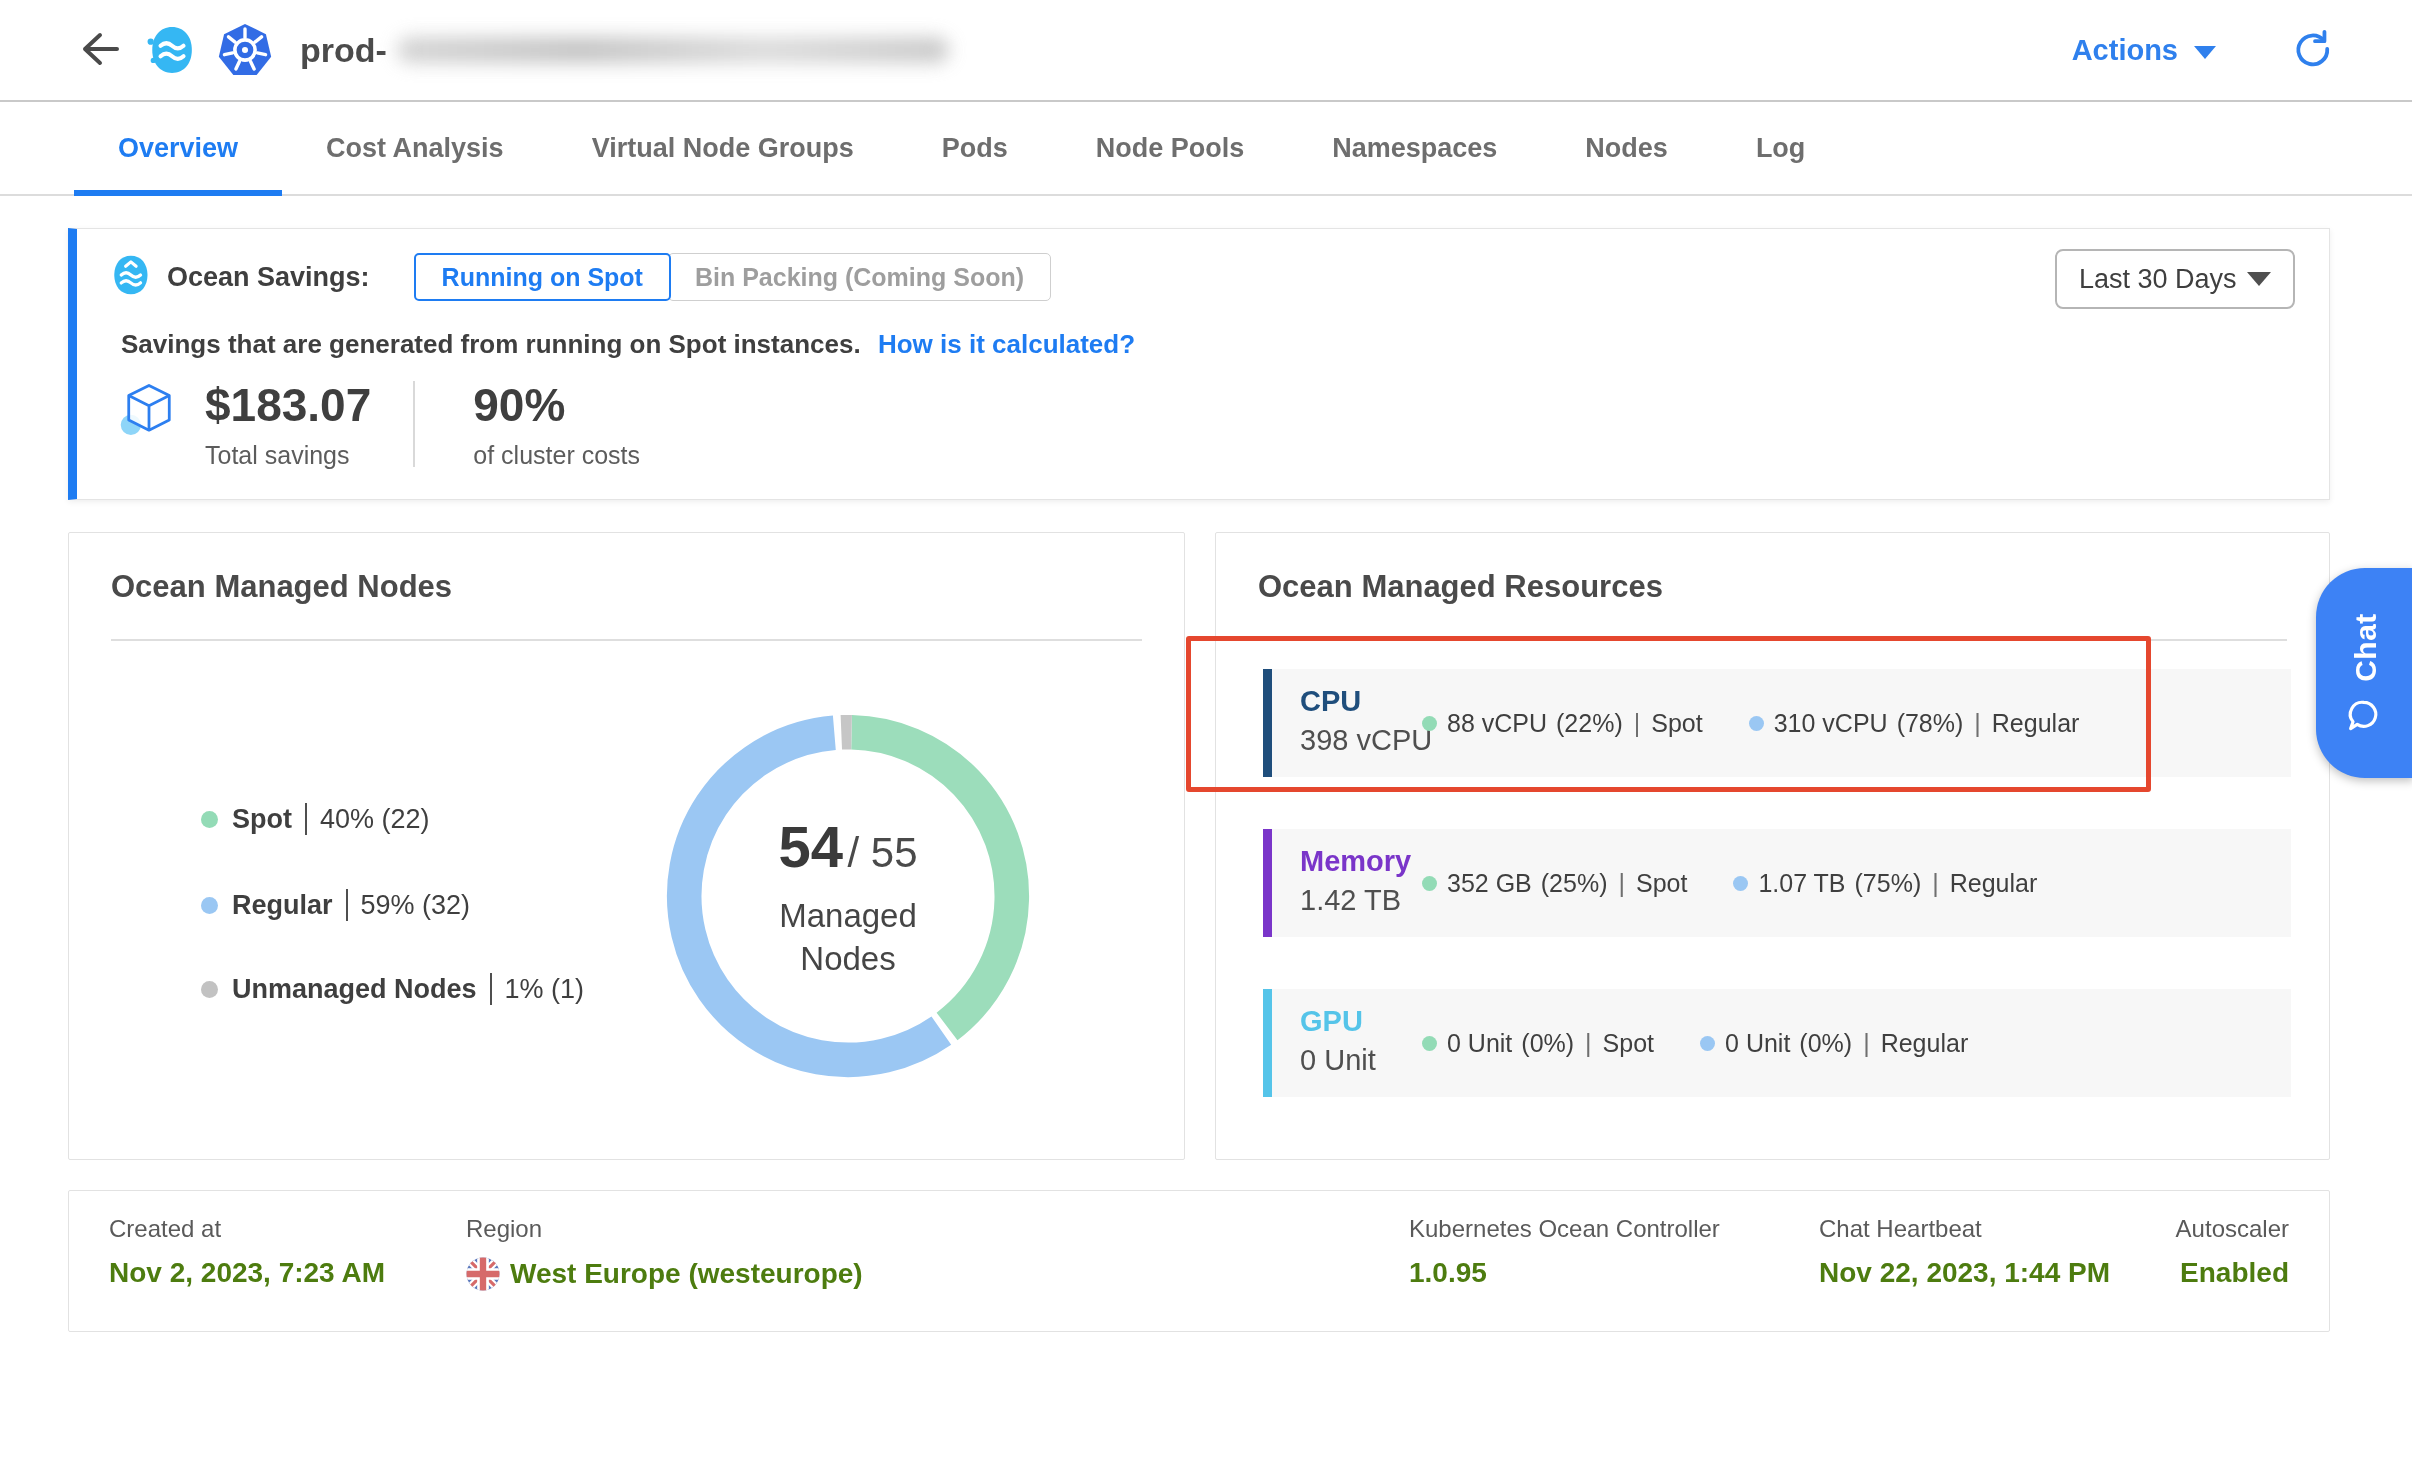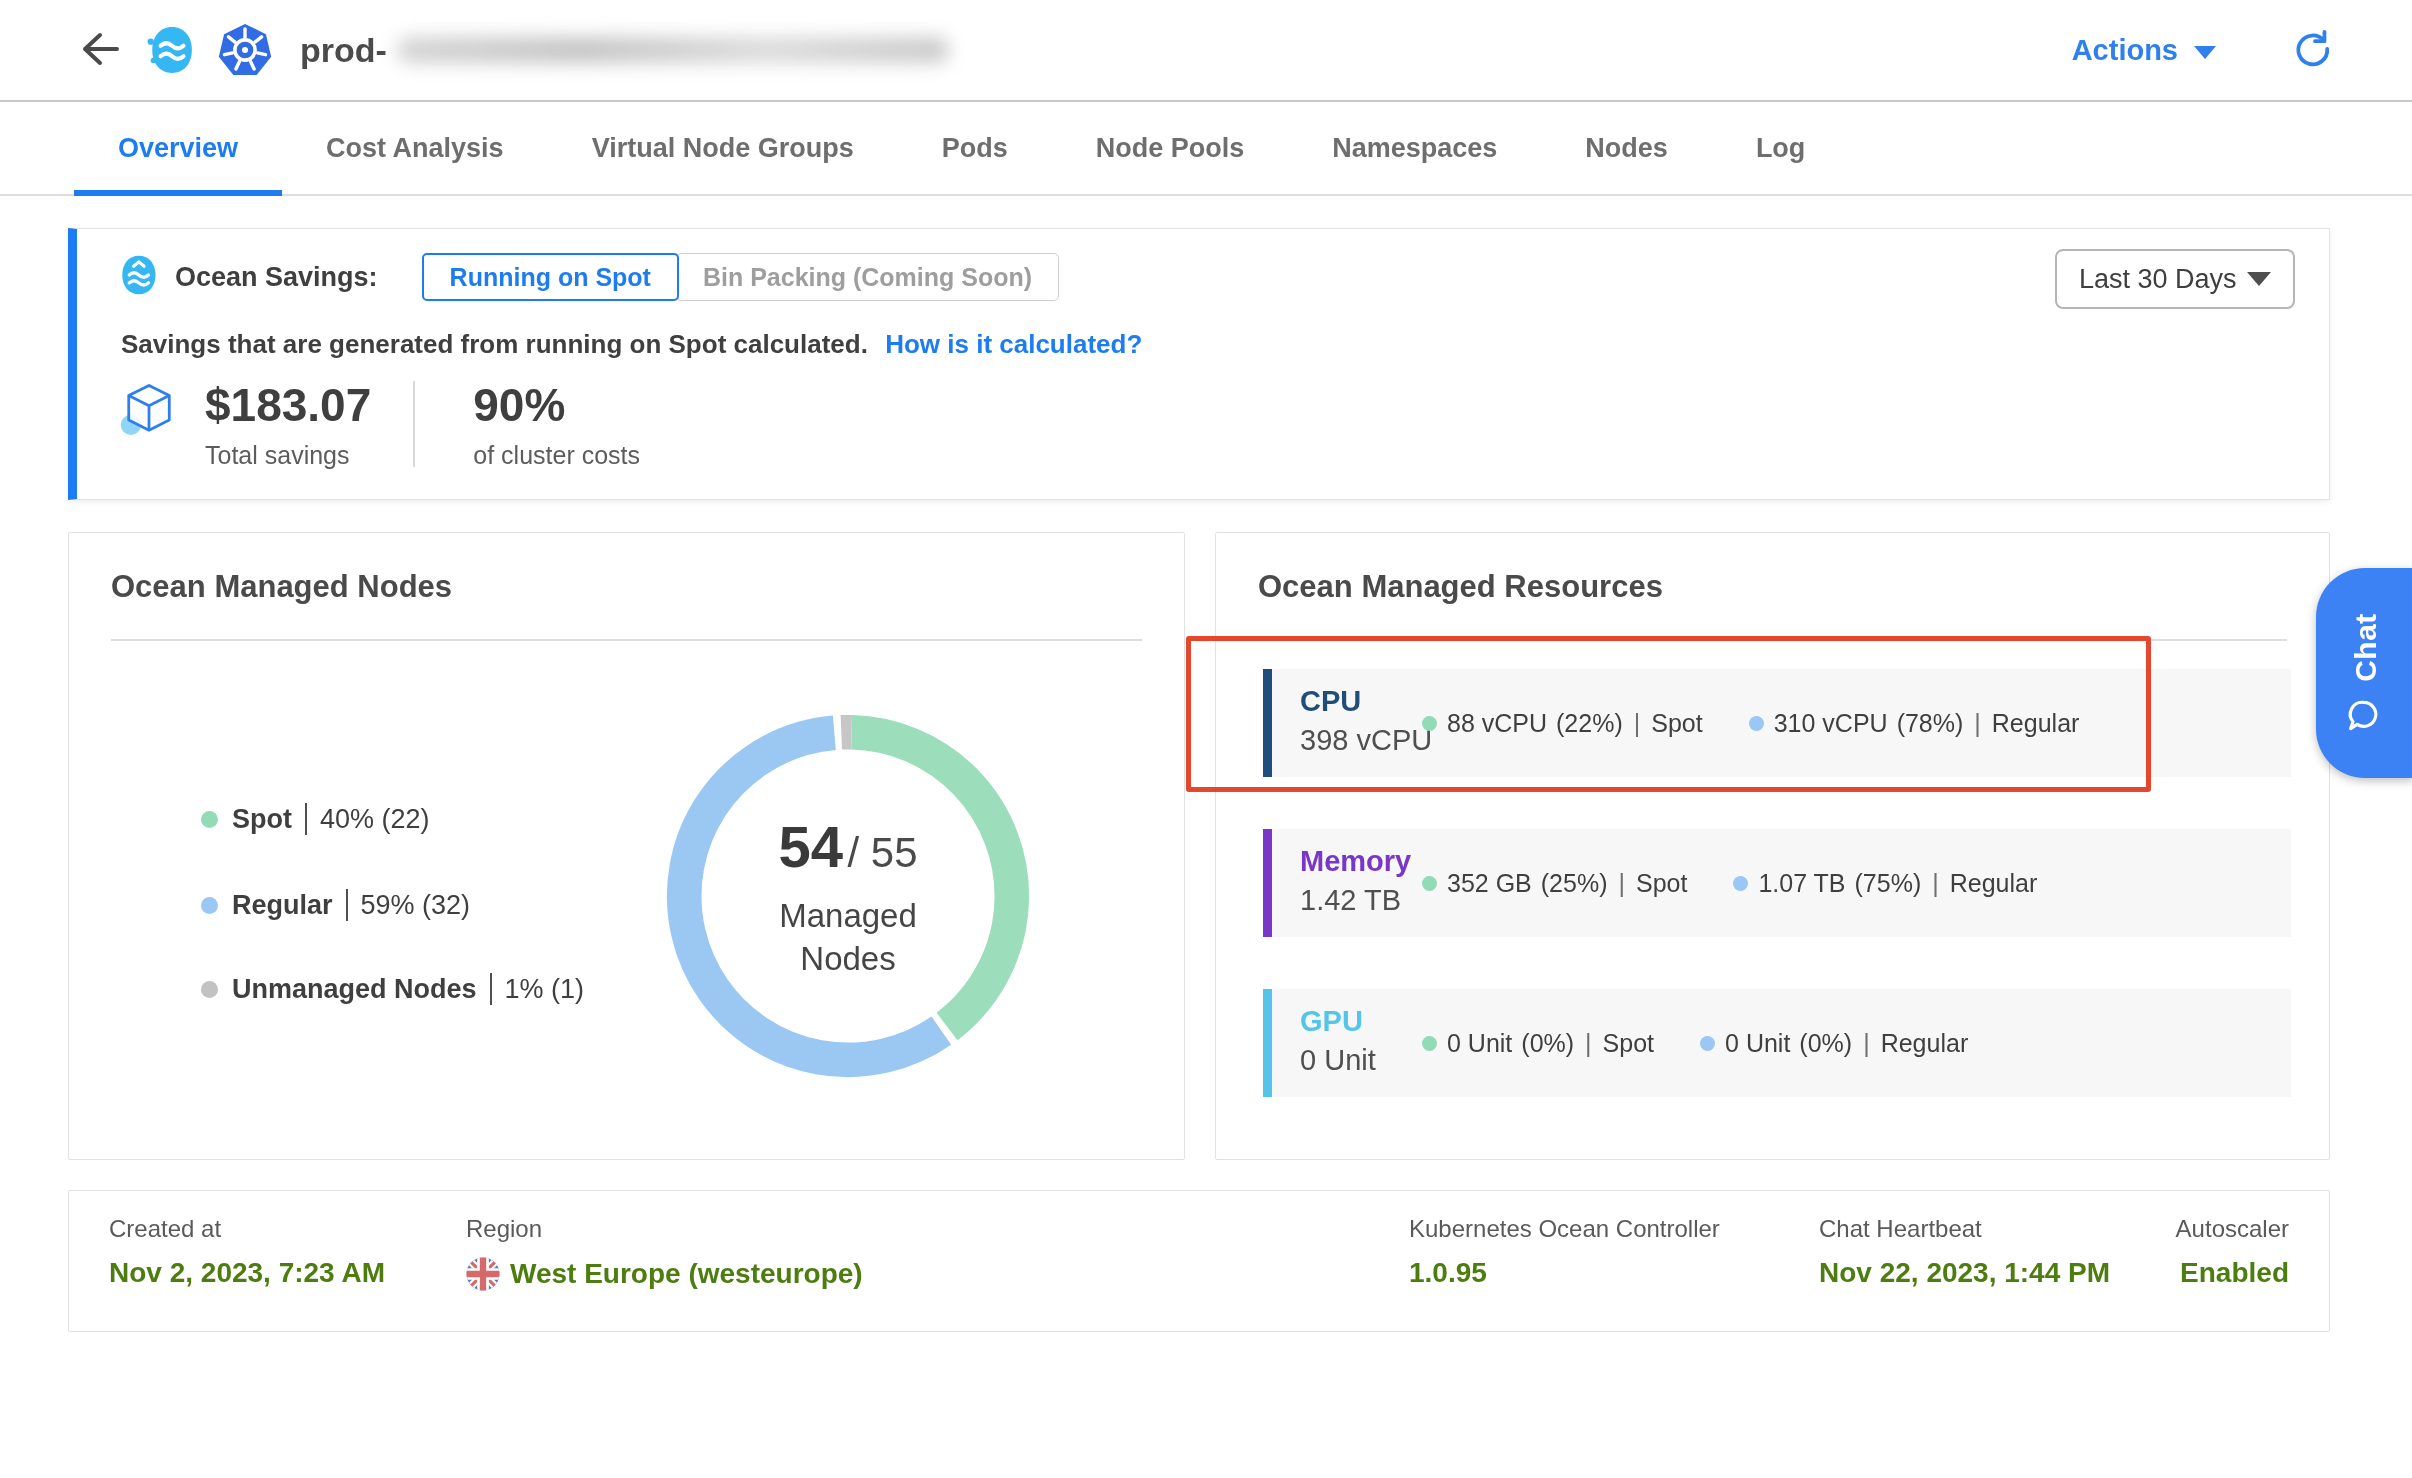--- a/index.html
+++ b/index.html
@@ -25,21 +25,21 @@
   .tabs { position:absolute; top:102px; left:0; width:100%; height:94px; display:flex; align-items:stretch;
           padding-left:74px; border-bottom:2px solid #dcdcdc; background:#fff; }
   .tab { position:relative; display:flex; align-items:center; padding:0 44px; font-size:27px; font-weight:bold;
          color:#6e6e6e; text-decoration:none; cursor:pointer; }
   .tab.active { color:#1e7cf2; }
   .tab.active::after { content:""; position:absolute; left:0; right:0; bottom:-2px; height:6px; background:#1e7cf2; }
 
   
   .savings-card { position:absolute; left:68px; top:228px; width:2262px; height:272px; background:#fff;
                   border:1px solid #e4e4e4; border-left:9px solid #1e7cf2; box-shadow:0 2px 6px rgba(0,0,0,.07); }
-  .savings-row1 { position:absolute; left:40px; top:24px; display:flex; align-items:center; }
+  .savings-row1 { position:absolute; left:32px; top:24px; display:flex; align-items:center; }
   .savings-label { margin-left:16px; font-size:27px; font-weight:bold; color:#3f3f3f; }
   .toggle-group { display:flex; margin-left:44px; }
   .toggle-btn { font-family:inherit; font-size:25px; font-weight:bold; height:48px; padding:0 26px;
                 background:#fff; cursor:pointer; border-radius:5px; }
   .toggle-btn.on { color:#1e7cf2; border:2px solid #1e7cf2; position:relative; z-index:1; }
   .toggle-btn.off { color:#9e9e9e; border:1px solid #cfcfcf; margin-left:-3px; }
   .range-select { position:absolute; left:1978px; top:20px; width:240px; height:60px; border:2px solid #b5b5b5;
                   border-radius:8px; background:#fff; cursor:pointer; display:flex; align-items:center;
                   padding:0 22px; font-size:27px; color:#3f3f3f; justify-content:space-between; }
   .range-caret { width:0; height:0; border-left:12px solid transparent; border-right:12px solid transparent; border-top:14px solid #4f4f4f; }
@@ -198,21 +198,21 @@
       <div class="toggle-group">
         <button class="toggle-btn on">Running on Spot</button>
         <button class="toggle-btn off">Bin Packing (Coming Soon)</button>
       </div>
     </div>
     <div class="range-select">
       <span>Last 30 Days</span>
       <span class="range-caret"></span>
     </div>
     <div class="savings-row2">
-      <span>Savings that are generated from running on Spot calculated.</span>
+      <span>Savings that are generated from running on Spot instances.</span>
       <a class="savings-link">How is it calculated?</a>
     </div>
     <div class="savings-row3">
       <span>
         <svg width="64" height="64" viewBox="0 0 60 60">
           <circle cx="13" cy="43" r="9.5" fill="#8ed5f8"></circle>
           <path d="M30 6 L49 15.5 V38.5 L30 48 L11 38.5 V15.5 Z" fill="#ffffff" fill-opacity="0.85" stroke="#2d7ff0" stroke-width="2.6" stroke-linejoin="round"></path>
           <path d="M11 15.5 L30 25 L49 15.5 M30 25 V48" fill="none" stroke="#2d7ff0" stroke-width="2.6" stroke-linejoin="round"></path>
         </svg>
       </span>

